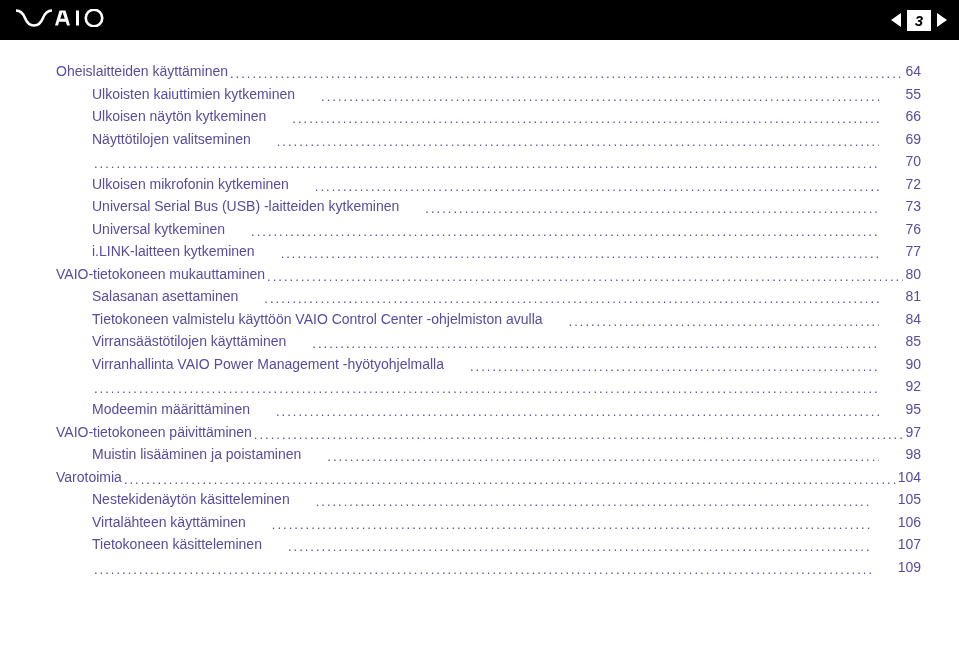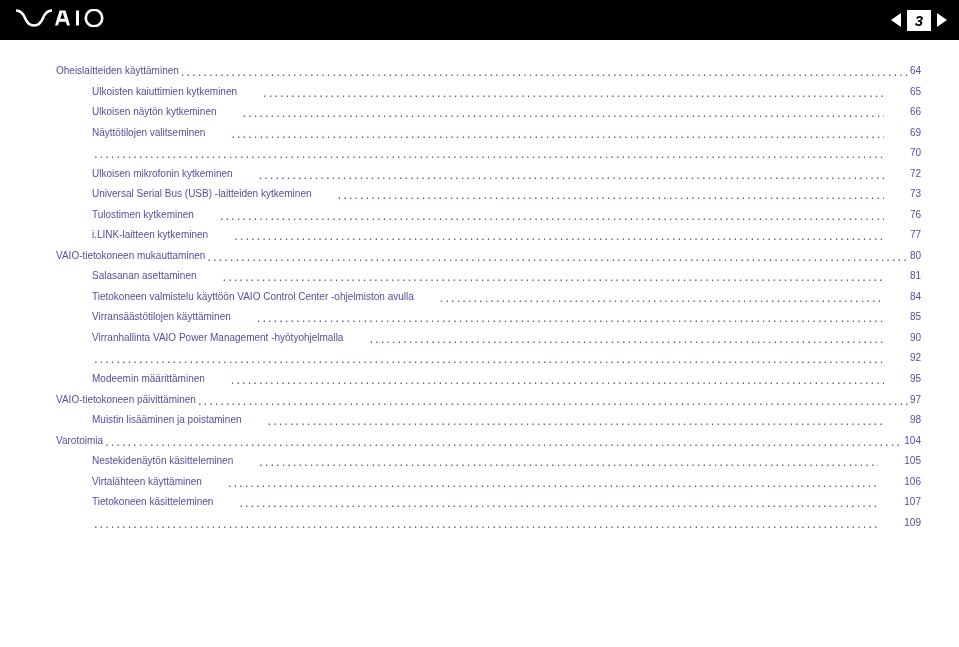--- a/index.html
+++ b/index.html
@@ -65,21 +65,21 @@
     min-width: 22px;
     text-align: center;
     font-style: italic;
   }
   .content {
     padding: 20px 38px 0 38px;
   }
   .toc-line {
     display: flex;
     align-items: baseline;
-    font-size: 10px;
+    font-size: 14px;
     line-height: 1.58;
     white-space: nowrap;
   }
   .indent-1 { padding-left: 18px; }
   .indent-2 { padding-left: 54px; gap: 24px; }
   .toc-title {
     flex-shrink: 0;
   }
   .dots {
     flex: 1;
@@ -119,21 +119,21 @@
 
 <div class="content" id="toc-container">
     <div class="toc-line indent-1">
       <span class="toc-title">Oheislaitteiden käyttäminen</span>
       <span class="dots"></span>
       <span class="toc-page">64</span>
     </div>
     <div class="toc-line indent-2">
       <span class="toc-title">Ulkoisten kaiuttimien kytkeminen</span>
       <span class="dots"></span>
-      <span class="toc-page">65</span>
+      <span class="toc-page">55</span>
     </div>
     <div class="toc-line indent-2">
       <span class="toc-title">Ulkoisen näytön kytkeminen</span>
       <span class="dots"></span>
       <span class="toc-page">66</span>
     </div>
     <div class="toc-line indent-2">
       <span class="toc-title">Näyttötilojen valitseminen</span>
       <span class="dots"></span>
       <span class="toc-page">69</span>
@@ -146,21 +146,21 @@
       <span class="toc-title">Ulkoisen mikrofonin kytkeminen</span>
       <span class="dots"></span>
       <span class="toc-page">72</span>
     </div>
     <div class="toc-line indent-2">
       <span class="toc-title">Universal Serial Bus (USB) -laitteiden kytkeminen</span>
       <span class="dots"></span>
       <span class="toc-page">73</span>
     </div>
     <div class="toc-line indent-2">
-      <span class="toc-title">Tulostimen kytkeminen</span>
+      <span class="toc-title">Universal kytkeminen</span>
       <span class="dots"></span>
       <span class="toc-page">76</span>
     </div>
     <div class="toc-line indent-2">
       <span class="toc-title">i.LINK-laitteen kytkeminen</span>
       <span class="dots"></span>
       <span class="toc-page">77</span>
     </div>
     <div class="toc-line indent-1">
       <span class="toc-title">VAIO-tietokoneen mukauttaminen</span>

